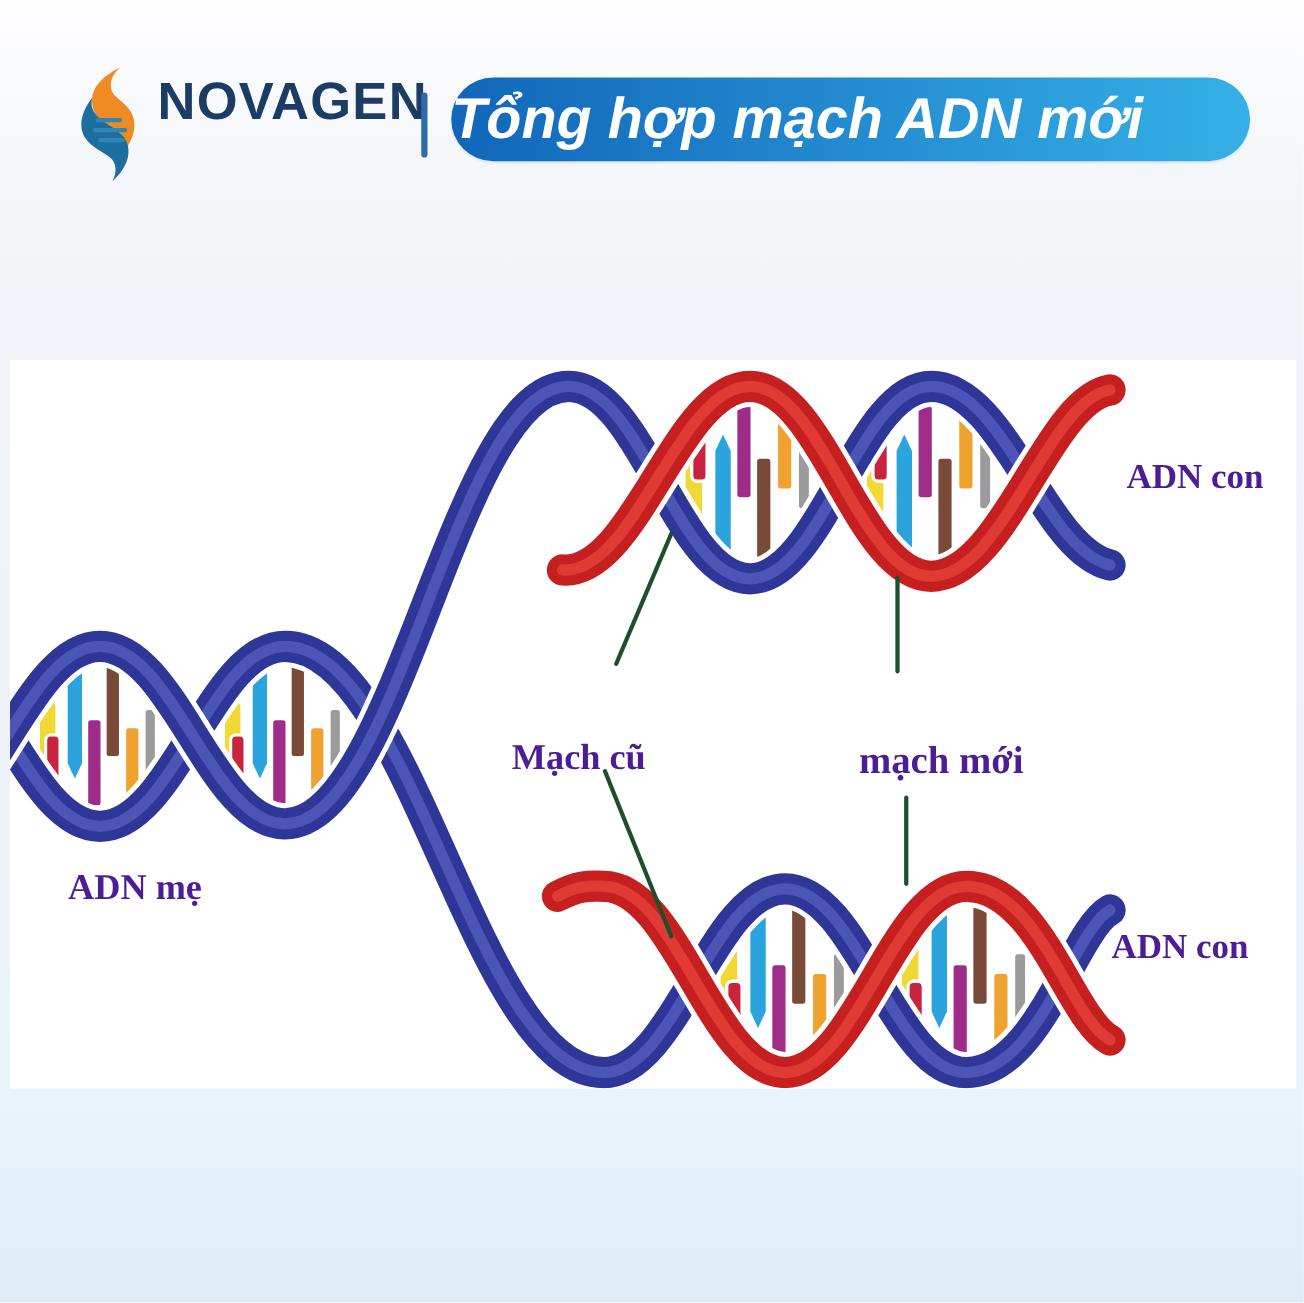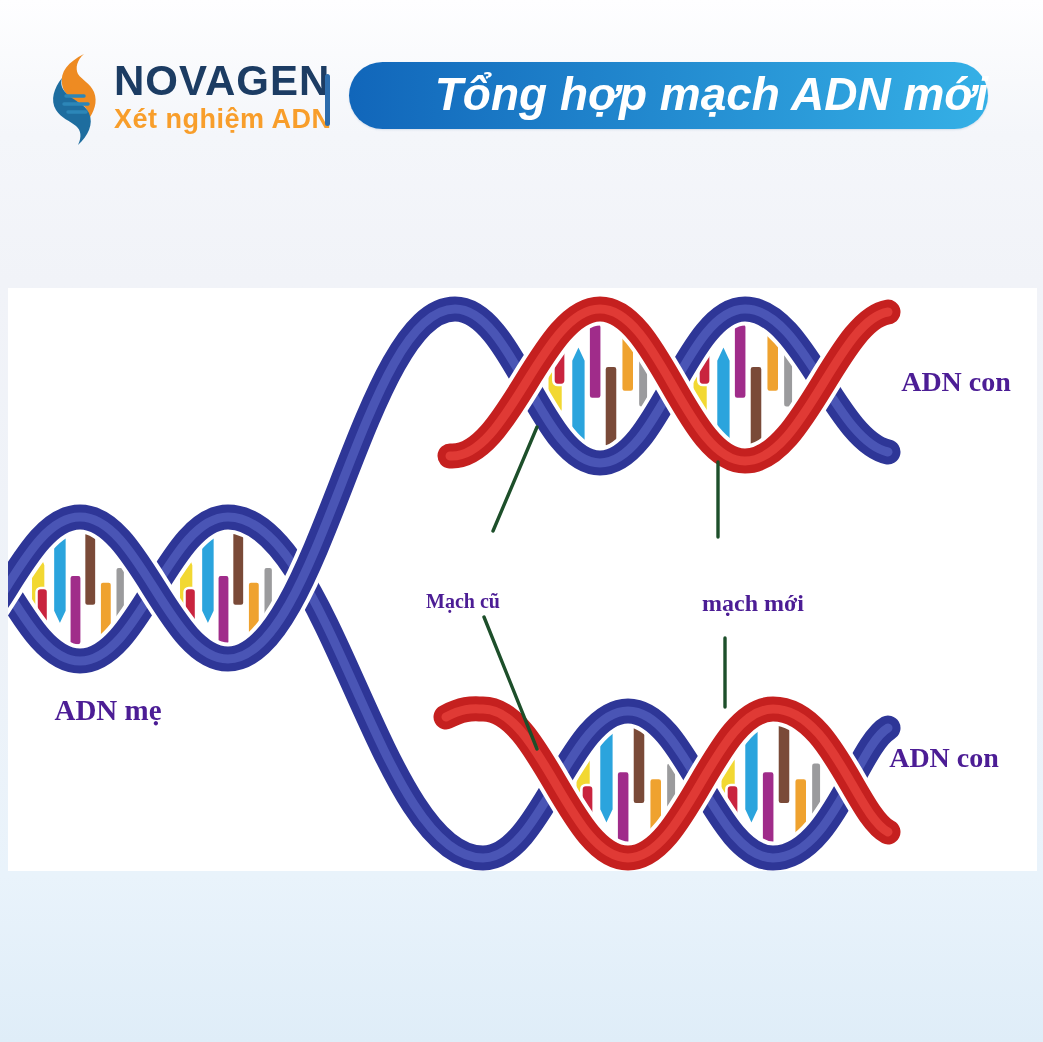--- a/index.html
+++ b/index.html
@@ -3,53 +3,53 @@
 <meta charset="utf-8">
 <style>
   html,body{margin:0;padding:0;}
   body{
     position:relative;
     width:1043px;height:1042px;
     overflow:hidden;
     background:linear-gradient(180deg,#fefeff 0%,#f4f6fa 13%,#f1f3f8 27%,#eef2f8 60%,#e9f3fb 84%,#dfedf8 100%);
     font-family:"Liberation Sans",sans-serif;
   }
-  .header{position:absolute;left:4px;top:0;width:835px;height:200px;}
+  .header{position:absolute;left:16px;top:0;width:835px;height:200px;}
   .brand{position:absolute;left:44px;top:52px;display:flex;align-items:flex-start;}
   .brand-text{margin-left:8px;display:flex;flex-direction:column;}
   .brand-name{
     font-size:42px;font-weight:700;letter-spacing:1px;
     color:var(--brand-navy,#1c3c63);line-height:1.0;margin-top:8px;
   }
   .brand-tagline{
     font-size:27px;font-weight:700;letter-spacing:.5px;
     color:var(--brand-orange,#f89e2b);line-height:1.1;margin-top:3px;
   }
   .header-divider{
     position:absolute;left:321px;top:74px;width:5px;height:52px;border-radius:3px;
     background:var(--separator,#2c6cac);
   }
   .title-banner{
     position:absolute;left:345px;top:62px;width:639px;height:67px;border-radius:34px;
     background:linear-gradient(90deg,var(--banner-from,#1166ba),var(--banner-to,#35b0e6));
-    display:flex;align-items:center;justify-content:flex-end;
+    display:flex;align-items:center;justify-content:flex-start;
     box-shadow:0 1px 2px rgba(40,90,150,.15);
   }
   .title-banner span{
     color:#ffffff;font-style:italic;font-weight:700;font-size:46px;
     letter-spacing:0px;white-space:nowrap;transform:translateY(-2px);
   }
   .diagram-wrap{position:absolute;left:0;top:288px;width:1043px;height:583px;}
   .dlabel{
     position:absolute;color:#4c1d95;
     font-family:"Liberation Serif",serif;font-weight:700;
     text-align:center;white-space:nowrap;
   }
-  #lbl-mach-cu{left:388px;top:590px;width:150px;font-size:20px;}
-  #lbl-mach-moi{left:678px;top:590px;width:150px;font-size:24px;}
+  #lbl-mach-cu{left:388px;top:590px;width:150px;font-size:29px;}
+  #lbl-mach-moi{left:678px;top:590px;width:150px;font-size:31px;}
   #lbl-adn-con-top{left:886px;top:366px;width:140px;font-size:28px;}
   #lbl-adn-con-bot{left:874px;top:742px;width:140px;font-size:28px;}
   #lbl-adn-me{left:38px;top:694px;width:140px;font-size:29px;}
 </style>
 </head>
 <body>
 
 <div class="header">
   <div class="brand">
     <svg width="58" height="95" viewBox="0 0 58 95">
@@ -60,21 +60,20 @@
         <line x1="18" y1="44" x2="36" y2="44"></line>
         <line x1="16" y1="52" x2="40" y2="52"></line>
         <line x1="20" y1="60" x2="38" y2="60"></line>
       </g>
       <g stroke="#ee8b22" stroke-width="3" stroke-linecap="round">
         <line x1="24" y1="36" x2="38" y2="36"></line>
       </g>
     </svg>
     <div class="brand-text">
       <span class="brand-name">NOVAGEN</span>
-      <span class="brand-tagline">Xét nghiệm ADN</span>
     </div>
   </div>
   <div class="header-divider"></div>
   <div class="title-banner">
     <span>Tổng hợp mạch ADN mới</span>
   </div>
 </div>
 
 <div class="diagram-wrap">
 <svg width="1043" height="583" viewBox="0 288 1043 583">

